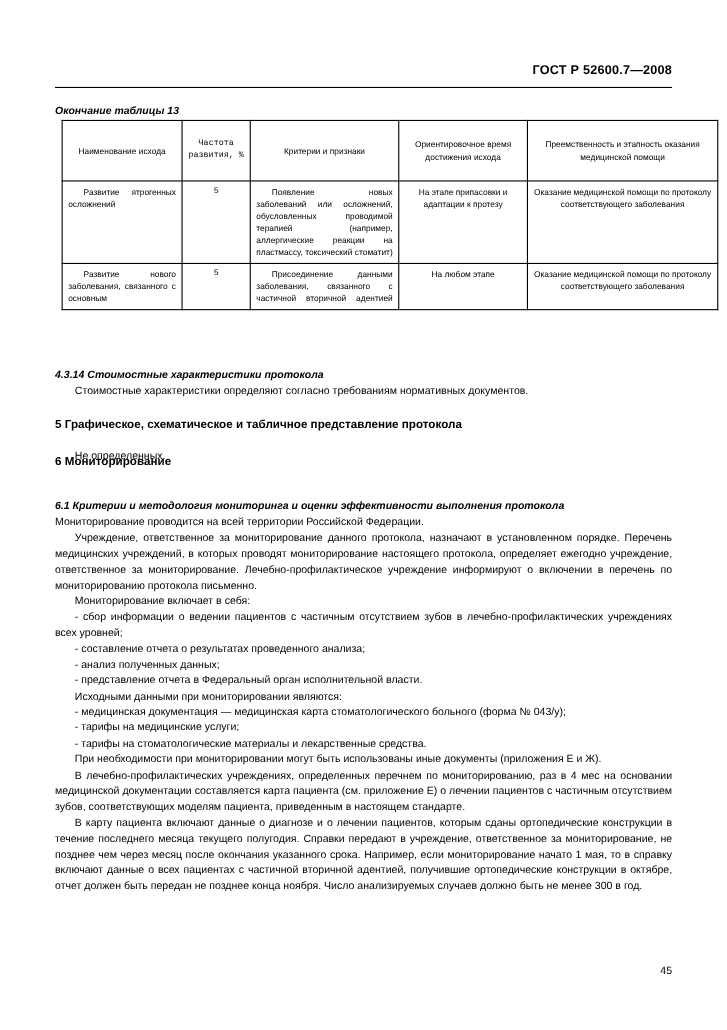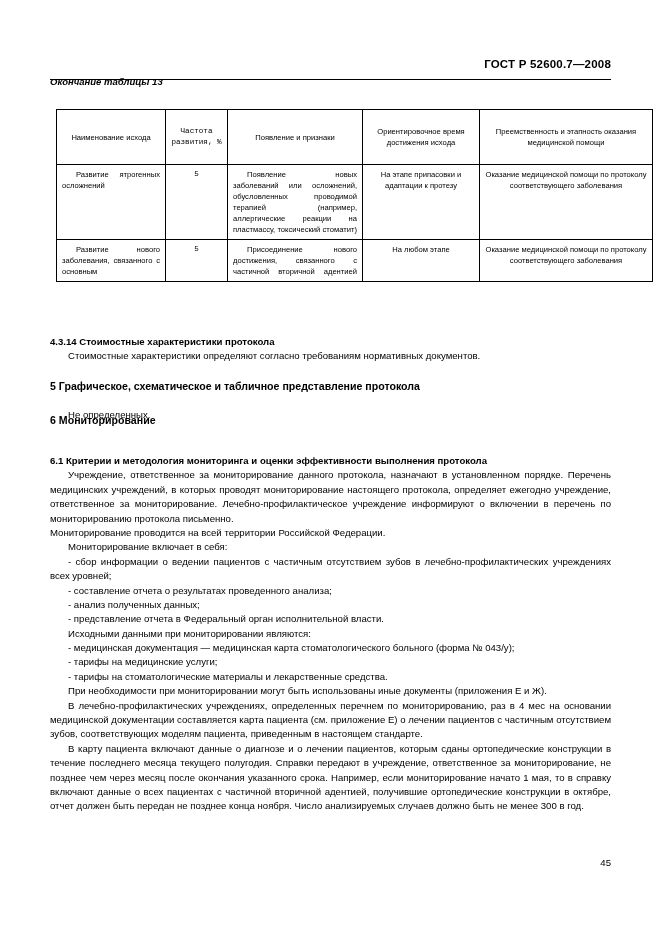--- a/index.html
+++ b/index.html
@@ -32,21 +32,21 @@
   }
   .header-rule {
     position: absolute;
     top: 79px;
     left: 50px;
     right: 50px;
     border-bottom: 1.2px solid #000;
   }
   .table-caption {
     position: absolute;
-    top: 76px;
+    top: 96px;
     left: 50px;
     font-size: 9.5px;
     font-style: italic;
     font-weight: bold;
   }
   table.maintable {
     position: absolute;
     top: 109px;
     left: 56px;
     width: 551px;
@@ -92,66 +92,67 @@
   }
   .para {
     text-align: justify;
     text-indent: 18px;
     margin: 0;
   }
   .para.noind { text-indent: 0; }
   .heading {
     font-weight: bold;
     margin: 0;
+    font-style: italic;
   }
   .sec-heading {
     font-weight: bold;
     font-size: 10.6px;
   }
   .pagenum {
     position: absolute;
     right: 50px;
-    bottom: 68px;
+    bottom: 48px;
     font-size: 9.6px;
   }
   .gap-a { height: 13px; }
   .gap-c { height: 11px; }
 </style>
 </head>
 <body>
 
 <div class="page">
 
   <div class="header">ГОСТ Р 52600.7—2008</div>
   <div class="header-rule"></div>
 
   <div class="table-caption">Окончание таблицы 13</div>
 
   <table class="maintable">
     <thead>
       <tr>
         <th class="c1">Наименование исхода</th>
         <th class="c2">Частота развития, %</th>
-        <th class="c3">Появление и признаки</th>
+        <th class="c3">Критерии и признаки</th>
         <th class="c4">Ориентировочное время достижения исхода</th>
         <th class="c5">Преемственность и этапность оказания медицинской помощи</th>
       </tr>
     </thead>
     <tbody>
       <tr>
         <td class="c1 just cell-indent">Развитие ятрогенных осложнений</td>
         <td class="c2 center">5</td>
         <td class="c3 just cell-indent">Появление новых заболеваний или осложнений, обусловленных проводимой терапией (например, аллергические реакции на пластмассу, токсический стоматит)</td>
         <td class="c4 center">На этапе припасовки и адаптации к протезу</td>
         <td class="c5 center">Оказание медицинской помощи по протоколу соответствующего заболевания</td>
       </tr>
       <tr>
         <td class="c1 just cell-indent">Развитие нового заболевания, связанного с основным</td>
         <td class="c2 center">5</td>
-        <td class="c3 just cell-indent">Присоединение нового достижения, связанного с частичной вторичной адентией</td>
+        <td class="c3 just cell-indent">Присоединение данными заболевания, связанного с частичной вторичной адентией</td>
         <td class="c4 center">На любом этапе</td>
         <td class="c5 center">Оказание медицинской помощи по протоколу соответствующего заболевания</td>
       </tr>
     </tbody>
   </table>
 
   <div class="body-text" style="top: 335px;">
     <p class="heading">4.3.14  Стоимостные характеристики протокола</p>
     <p class="para">Стоимостные характеристики определяют согласно требованиям нормативных документов.</p>
   </div>
@@ -162,22 +163,22 @@
     <p class="para">Не определенных.</p>
   </div>
 
   <div class="body-text" style="top: 413px;">
     <p class="sec-heading">6  Мониторирование</p>
   </div>
 
   <div class="body-text" style="top: 443px;">
     <div class="gap-c"></div>
     <p class="heading">6.1  Критерии и методология мониторинга и оценки эффективности выполнения протокола</p>
+    <p class="para noind">Мониторирование проводится на всей территории Российской Федерации.</p>
     <p class="para">Учреждение, ответственное за мониторирование данного протокола, назначают в установленном порядке. Перечень медицинских учреждений, в которых проводят мониторирование настоящего протокола, определяет ежегодно учреждение, ответственное за мониторирование. Лечебно-профилактическое учреждение информируют о включении в перечень по мониторированию протокола письменно.</p>
-    <p class="para noind">Мониторирование проводится на всей территории Российской Федерации.</p>
     <p class="para">Мониторирование включает в себя:</p>
     <p class="para">- сбор информации о ведении пациентов с частичным отсутствием зубов в лечебно-профилактических учреждениях всех уровней;</p>
     <p class="para">- составление отчета о результатах проведенного анализа;</p>
     <p class="para">- анализ полученных данных;</p>
     <p class="para">- представление отчета в Федеральный орган исполнительной власти.</p>
     <p class="para">Исходными данными при мониторировании являются:</p>
     <p class="para">- медицинская документация — медицинская карта стоматологического больного (форма № 043/у);</p>
     <p class="para">- тарифы на медицинские услуги;</p>
     <p class="para">- тарифы на стоматологические материалы и лекарственные средства.</p>
     <p class="para">При необходимости при мониторировании могут быть использованы иные документы (приложения Е и Ж).</p>

